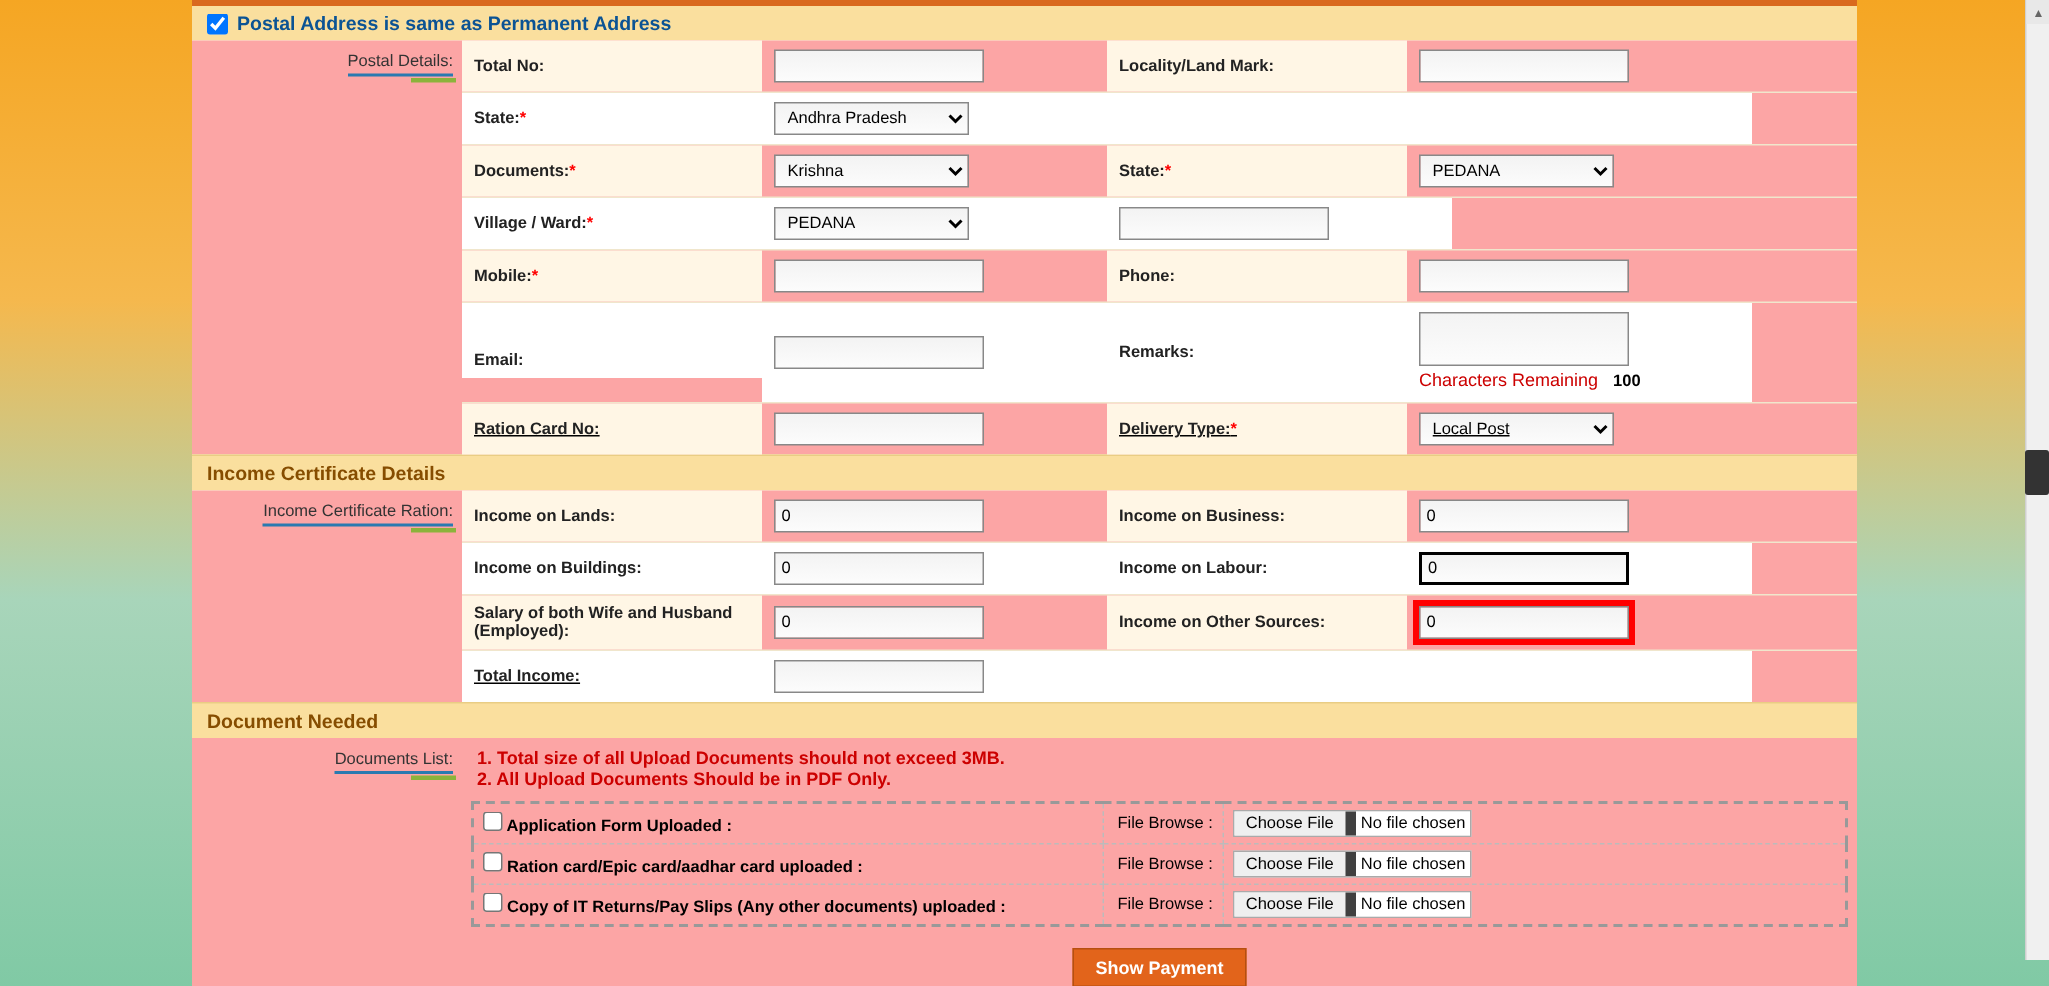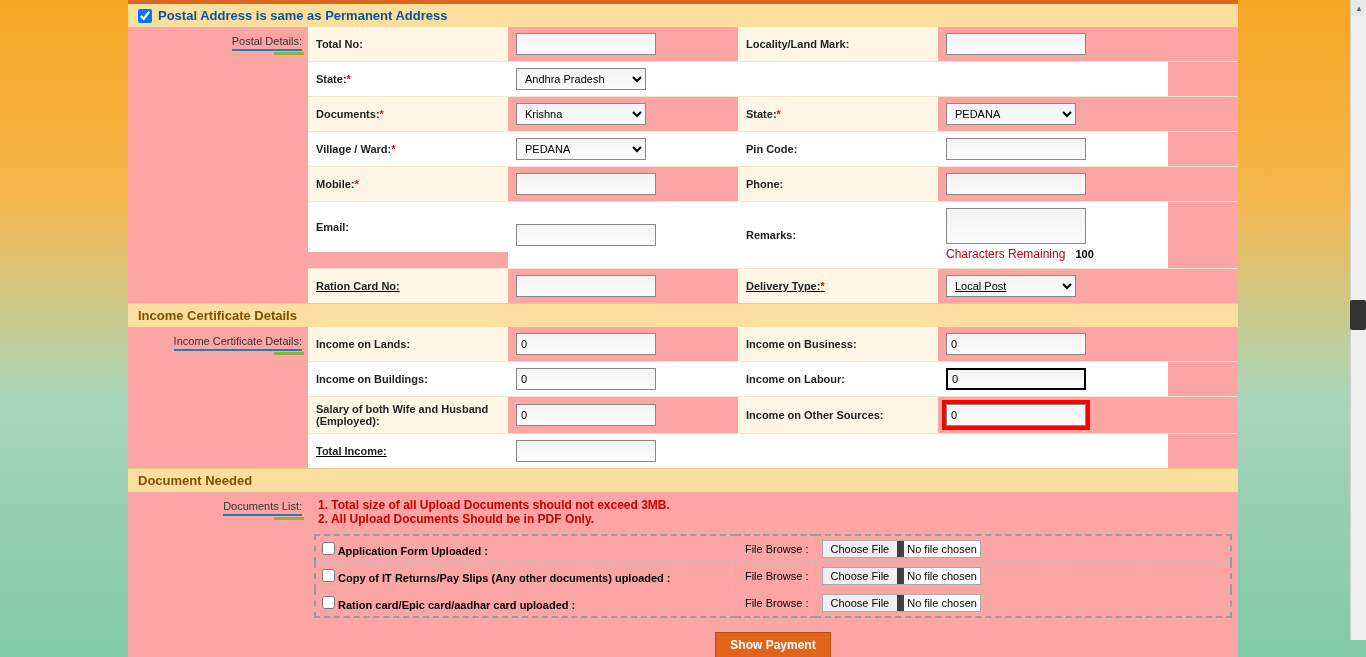--- a/index.html
+++ b/index.html
@@ -243,44 +243,41 @@
             </div>
         </div>
         <div class="field-row">
           <div class="field-cell label">
               <span>Village / Ward:</span>
               <span class="req">*</span>
             </div>
           <div class="field-cell input">
               <select><option>PEDANA</option></select>
             </div>
-          <div class="field-cell label">
-              <span>Pin Code:</span>
-            </div>
           <div class="field-cell input">
               <input type="text" value="" style="">
             </div>
         </div>
         <div class="field-row">
           <div class="field-cell label">
               <span>Mobile:</span>
               <span class="req">*</span>
             </div>
           <div class="field-cell input">
               <input type="text" value="" style="">
             </div>
           <div class="field-cell label">
               <span>Phone:</span>
             </div>
           <div class="field-cell input">
               <input type="text" value="" style="">
             </div>
         </div>
         <div class="field-row">
-          <div class="field-cell label" style="height:50px;">
+          <div class="field-cell label" style="height:50px;align-items:flex-end;">
               <span>Email:</span>
             </div>
           <div class="field-cell input">
               <input type="text" value="" style="">
             </div>
           <div class="field-cell label">
               <span>Remarks:</span>
             </div>
           <div class="field-cell input" style="flex-direction:column; align-items:flex-start;">
             <textarea style=""></textarea>
@@ -301,21 +298,21 @@
           <div class="field-cell input">
               <select><option>Local Post</option></select>
             </div>
         </div>
       </div>
     </div>
 
     <div class="section-header">Income Certificate Details</div>
     <div class="form-body">
       <div class="left-label-col">
-        <span class="side-label">Income Certificate Details:</span>
+        <span class="side-label">Income Certificate Ration:</span>
       </div>
       <div class="fields-col">
         <div class="field-row income-row">
           <div class="field-cell label">
               <span>Income on Lands:</span>
             </div>
           <div class="field-cell input">
               <input type="text" value="0" style="">
             </div>
           <div class="field-cell label">
@@ -374,48 +371,48 @@
       <div class="fields-col">
         <div class="doc-warning">
           <div>1. Total size of all Upload Documents should not exceed 3MB.</div>
           <div>2. All Upload Documents Should be in PDF Only.</div>
         </div>
         <div class="doc-table-wrap">
           <table class="doc-table">
             <tbody>
                 <tr>
               <td class="first"><input type="checkbox" style=""> <span>Application Form Uploaded :</span></td>
+              <td class="fb"><span>File Browse :</span></td>
+              <td class="fileinput">
+                <div class="file-widget">
+                  <span class="btn">Choose File</span>
+                  <span class="txt">No file chosen</span>
+                </div>
+              </td>
+            </tr>
+            <tr>
+              <td class="first"><input type="checkbox" style=""> <span>Ration card/Epic card/aadhar card uploaded :</span></td>
               <td class="fb"><span>File Browse :</span></td>
               <td class="fileinput">
                 <div class="file-widget">
                   <span class="btn">Choose File</span>
                   <span class="txt">No file chosen</span>
                 </div>
               </td>
             </tr>
             <tr>
               <td class="first"><input type="checkbox" style=""> <span>Copy of IT Returns/Pay Slips (Any other documents) uploaded :</span></td>
               <td class="fb"><span>File Browse :</span></td>
               <td class="fileinput">
                 <div class="file-widget">
                   <span class="btn">Choose File</span>
                   <span class="txt">No file chosen</span>
                 </div>
               </td>
             </tr>
-            <tr>
-              <td class="first"><input type="checkbox" style=""> <span>Ration card/Epic card/aadhar card uploaded :</span></td>
-              <td class="fb"><span>File Browse :</span></td>
-              <td class="fileinput">
-                <div class="file-widget">
-                  <span class="btn">Choose File</span>
-                  <span class="txt">No file chosen</span>
-                </div>
-              </td>
-            </tr>
           </tbody>
             </table>
         </div>
         <div class="show-payment-row">
           <button class="show-payment-btn">Show Payment</button>
         </div>
       </div>
     </div>
   </div>
 

